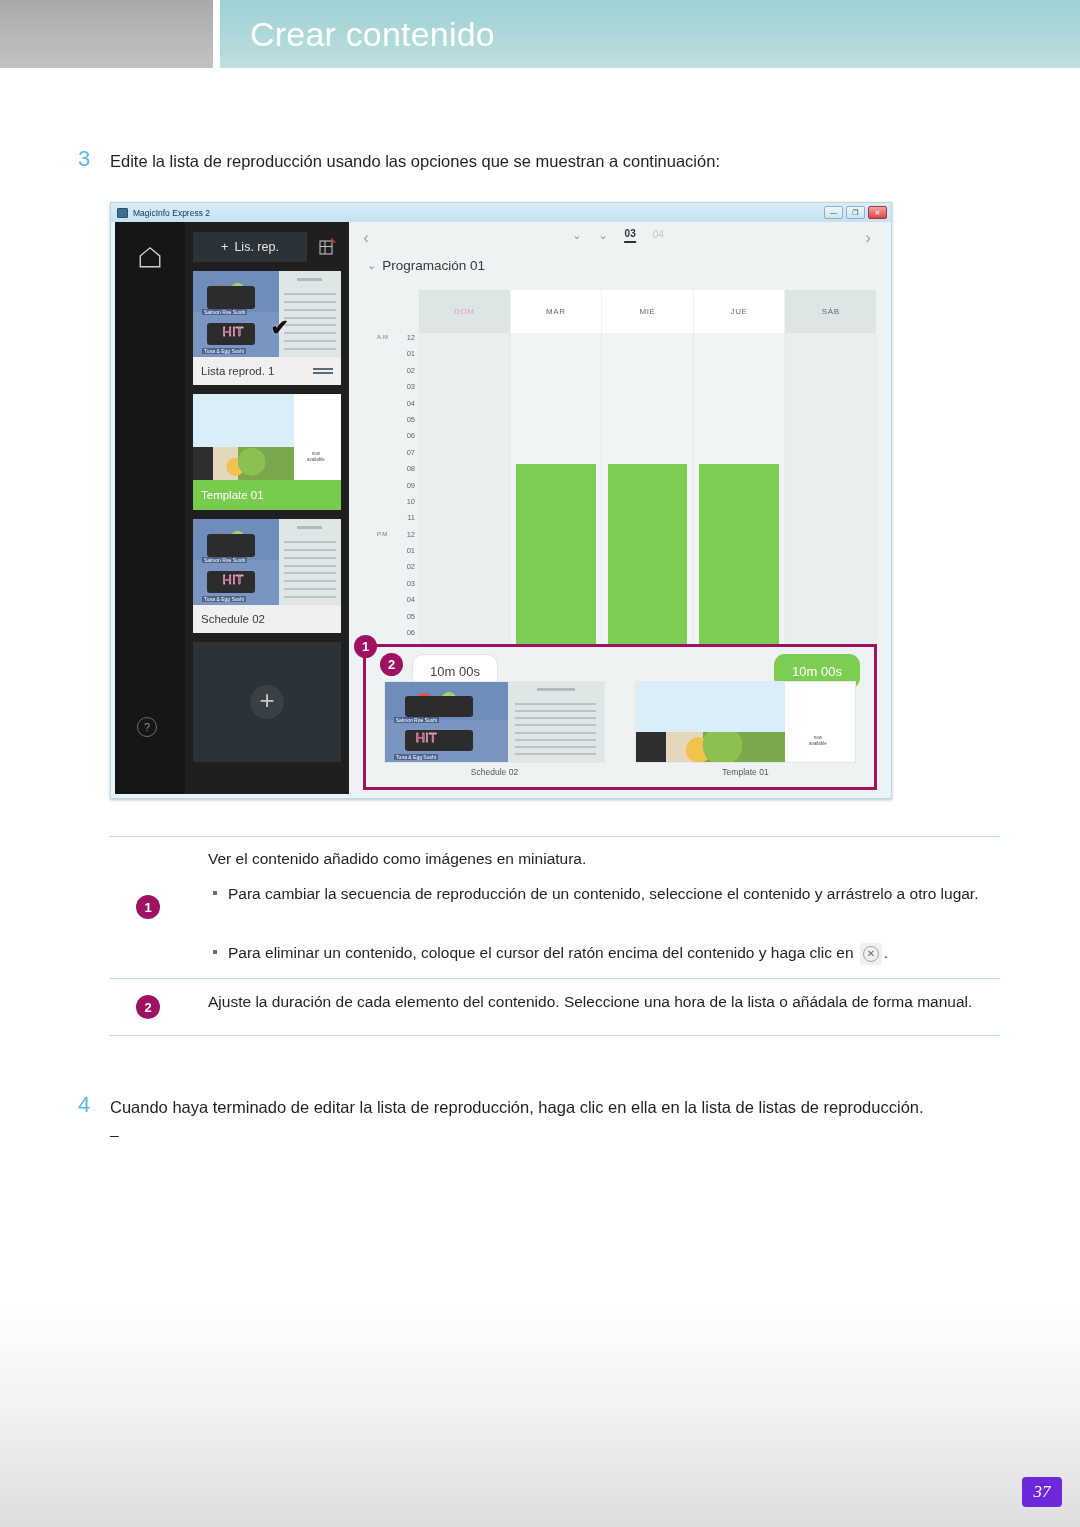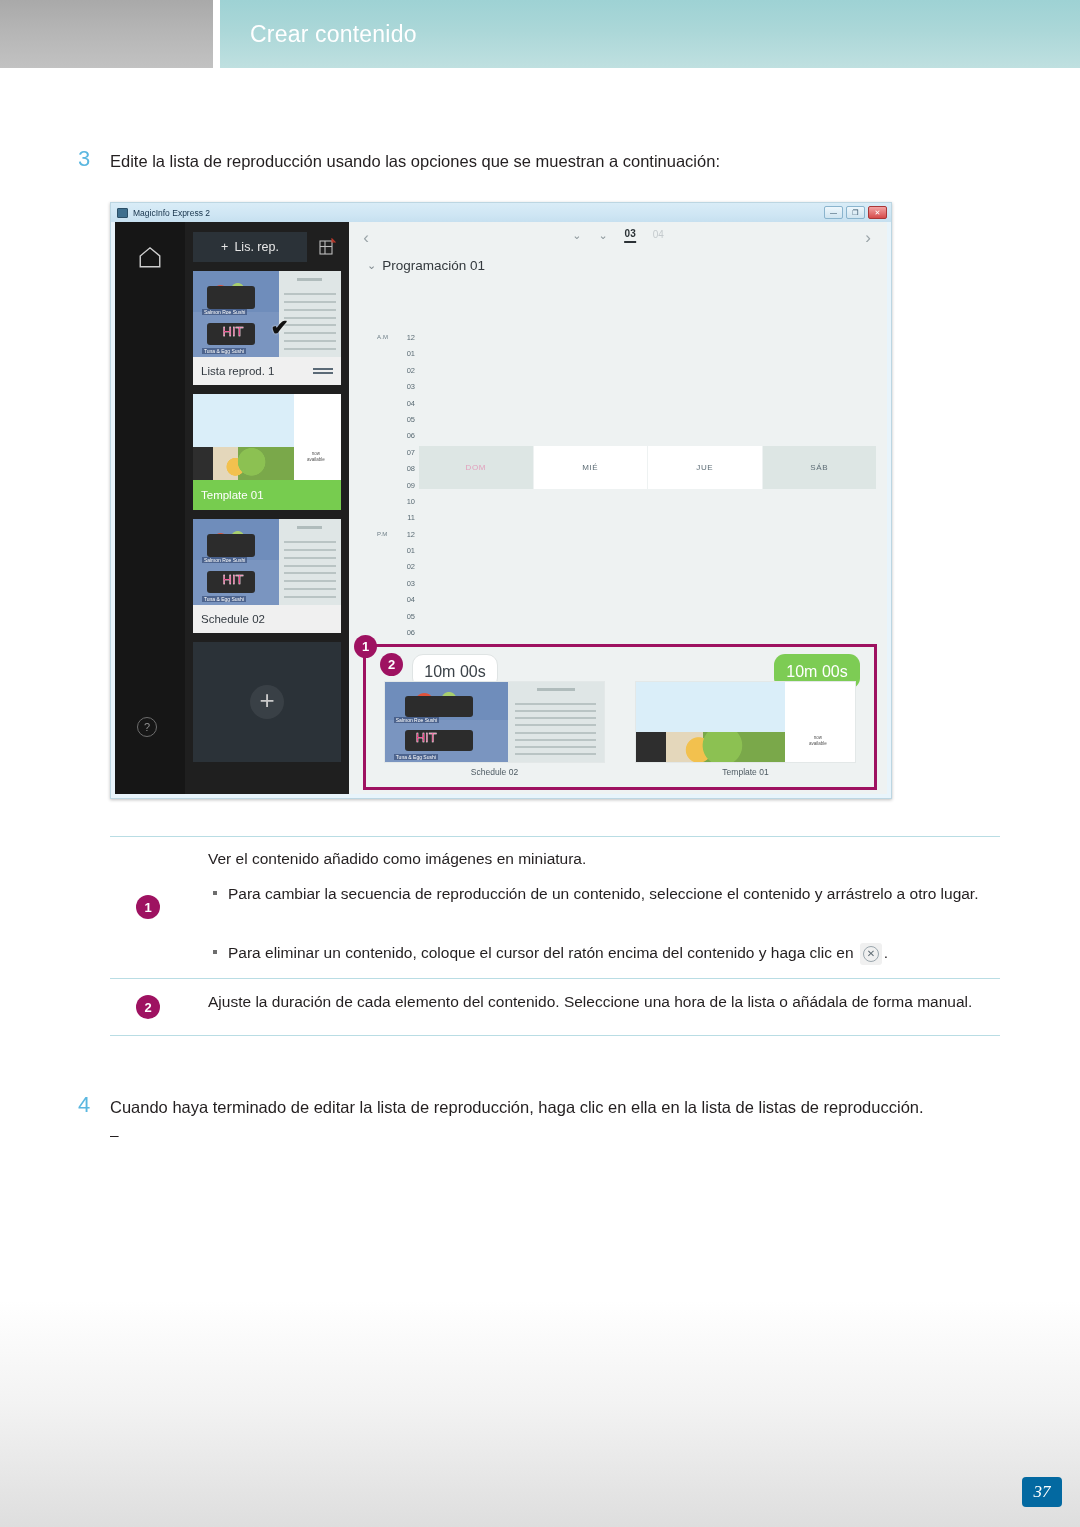--- a/index.html
+++ b/index.html
@@ -25,21 +25,21 @@
     background: linear-gradient(to bottom, #a9a9a9 0%, #b4b4b4 40%, #c2c2c2 100%);
   }
   #header-gap { position:absolute; left:213px; top:0; width:7px; height:68px; background:#ffffff; }
   #header-teal {
     position: absolute; left: 220px; top: 0; width: 860px; height: 68px;
     background: linear-gradient(to bottom, #9ed2d4 0%, #abd7d8 45%, #bfe0e0 100%);
   }
   #header-title {
     position: absolute; left: 250px; top: 0; height: 68px;
     display: flex; align-items: center;
-    color: #ffffff; font-size: 23px; letter-spacing: .2px;
+    color: #ffffff; font-size: 34px; letter-spacing: .2px;
     font-family: "Liberation Sans", sans-serif;
   }
   .step-num { color: #5ab7e0; font-size: 22px; line-height: 1; }
   .step-text { color: #231f20; font-size: 16.5px; line-height: 1.45; }
   #step3-num { position: absolute; left: 78px; top: 148px; }
   #step3-text { position: absolute; left: 110px; top: 150px; width: 900px; }
 
   
   #app-shot {
     position: absolute; left: 110px; top: 202px; width: 782px; height: 597px;
@@ -186,42 +186,42 @@
   }
   #sched-title .chev { color:#7f8a8e; font-size:11px; }
 
   #cal { position:absolute; left:28px; top:68px; right:10px; bottom:150px; display:flex; }
   #cal-times {
     width: 42px; flex:0 0 auto; position:relative; padding-top: 43px;
   }
   .trow { height: 16.4px; position:relative; font-size:7.5px; color:#5a6b74; }
   .trow .mer { position:absolute; left:0; top:1px; font-size:6px; color:#6b7c85; letter-spacing:.2px;}
   .trow .hh { position:absolute; right:4px; top:0; }
-  #cal-grid { flex:1 1 auto; display:flex;align-items:center; }
+  #cal-grid { flex:1 1 auto; display:flex; }
   .dcol { flex:1 1 0; position:relative; }
   .dhead {
     height:43px; display:flex; align-items:center; justify-content:center;
     font-size:8px; letter-spacing:.6px; color:#5d6c75; background:#ffffff;
     border-right:1px solid #eef2f2;
   }
   .dcol.weekend .dhead { background:#dde6e4; }
   .dcol.weekend .dhead.sun { color:#e2a0bd; }
   .dbody { position:absolute; top:43px; left:0; right:0; bottom:0; background:#f1f4f4; border-right:1px solid #e6ebeb; }
   .dcol.weekend .dbody { background:#eaeeee; }
   .evt { position:absolute; left:6%; right:6%; top:131px; bottom:0; background:#7dcc54; }
 
   
   #strip {
     position:absolute; left:14px; right:10px; bottom:4px; height:146px;
     background:#eef2f2; border:3px solid #9e1261;
   }
   #dur-row { position:absolute; left:46px; top:7px; right:14px; height:21px; display:flex; justify-content:space-between; }
   .dur-pill {
     height:35px; min-width:86px; border-radius:11px; display:flex; align-items:center;
-    justify-content:center; font-size:16px;
+    justify-content:center; font-size:13px;
   }
   .dur-pill.white { background:#ffffff; color:#3c4349; border:1px solid #dfe4e4; }
   .dur-pill.green { background:#7dcc54; color:#ffffff; }
   #badge2-inline {
     position:absolute; left:14px; top:6px; width:23px; height:23px; border-radius:50%;
     background:#9e1261; color:#fff; font-size:13px; display:flex; align-items:center;
     justify-content:center; font-weight:bold; z-index:6;
   }
   #badge1-inline {
     position:absolute; left:-12px; top:-12px; width:23px; height:23px; border-radius:50%;
@@ -271,21 +271,21 @@
   #step4-text { position:absolute; left:110px; top:1096px; width:900px; }
   #step4-sub {
     position:absolute; left:110px; top:1126px; width:900px;
     font-size:15.5px; color:#231f20; display:flex; gap:9px;
   }
   #step4-sub .dash { color:#231f20; }
 
   
   #page-number {
     position:absolute; right:18px; bottom:20px; width:40px; height:30px;
-    background:#0369a1; border-radius:4px; color:#ffffff;
+    background:#6d28d9; border-radius:4px; color:#ffffff;
     display:flex; align-items:center; justify-content:center;
     font-size:17px; font-style:italic; font-family:"Liberation Serif", serif;
     z-index: 6;
   }
 </style>
 </head>
 <body>
 
 <div id="page-bg-gradient"></div>
 
@@ -483,20 +483,26 @@
               <span class="hh">05</span>
             </div>
             <div class="trow">
               <span class="hh">06</span>
             </div>
           </div>
         <div id="cal-grid">
             <div class="dcol weekend">
               <div class="dhead sun">DOM</div>
               <div class="dbody"></div>
+            </div>
+            <div class="dcol">
+              <div class="dhead">MAR</div>
+              <div class="dbody">
+                <div class="evt" style="top: 131.2px;"></div>
+              </div>
             </div>
             <div class="dcol">
               <div class="dhead">MIÉ</div>
               <div class="dbody">
                 <div class="evt" style="top: 131.2px;"></div>
               </div>
             </div>
             <div class="dcol">
               <div class="dhead">JUE</div>
               <div class="dbody">

